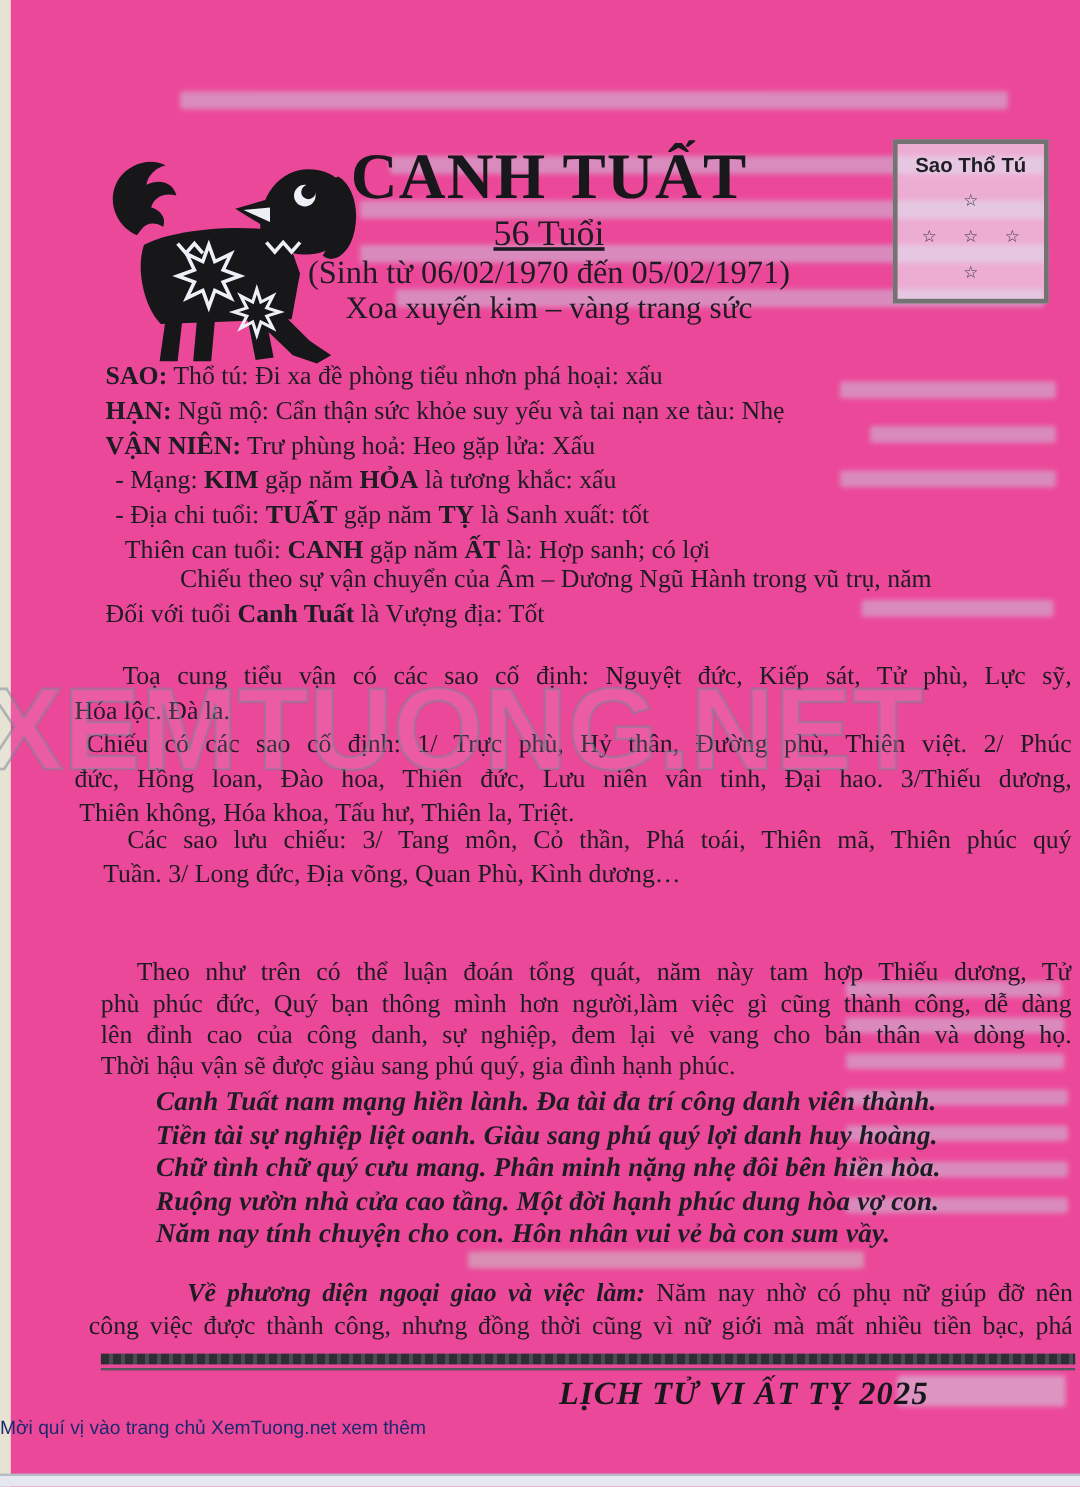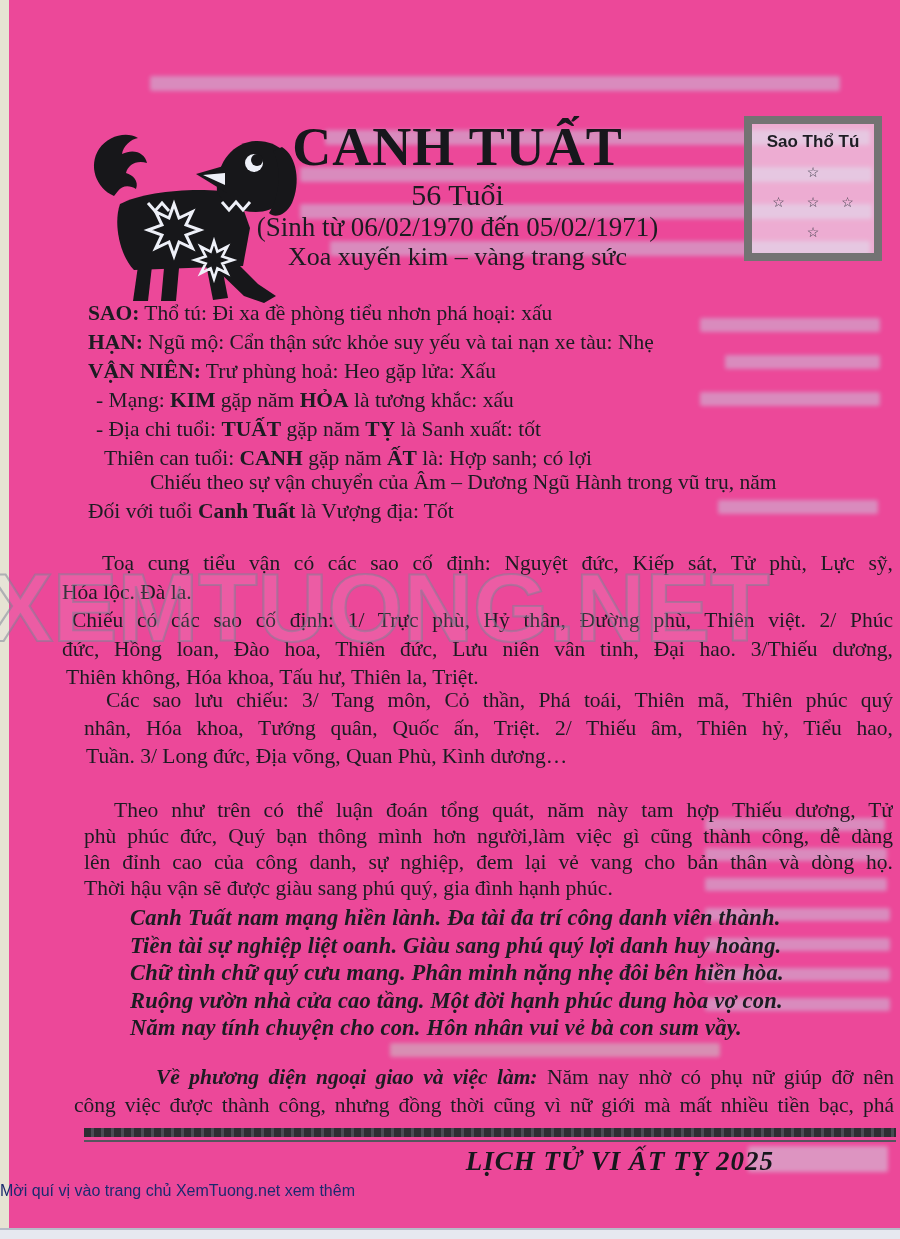--- a/index.html
+++ b/index.html
@@ -7,26 +7,26 @@
         font-family:"Liberation Serif","DejaVu Serif",serif;color:#1c1c22;}
   .edge-left{position:absolute;left:0;top:0;width:9px;height:100%;background:#e6e3d3;}
   .bleed{position:absolute;background:#c7cee2;opacity:.5;filter:blur(2px);border-radius:2px;z-index:1;}
   .bleed.green{background:#c6d4cd;}
   .bleed.cyan{background:#cfe0ea;}
 
   .dog{position:absolute;left:86px;top:108px;width:215px;height:196px;z-index:5;}
 
   .header{position:absolute;left:180px;top:118px;width:555px;text-align:center;z-index:5;}
   .title{font-size:54px;font-weight:700;letter-spacing:1px;line-height:58px;color:#17171c;}
-  .age{font-size:30px;line-height:34px;margin-top:2px;}
+  .age{font-size:30px;line-height:34px;margin-top:2px;text-decoration:underline;}
   .birth{font-size:27px;line-height:30px;}
   .menh{font-size:26px;line-height:29px;}
   .menh2{font-size:26px;line-height:29px;}
 
-  .starbox{position:absolute;left:744px;top:116px;width:122px;height:129px;border:8px solid #737373;
+  .starbox{position:absolute;left:744px;top:116px;width:122px;height:129px;border:4px solid #737373;
            text-align:center;z-index:5;background:rgba(238,240,248,.6);}
   .starbox-label{font-family:"Liberation Sans","DejaVu Sans",sans-serif;font-weight:700;
                  font-size:17px;margin-top:8px;color:#1e1e24;}
   .star-row{height:30px;line-height:30px;font-size:14px;color:#3c3c48;}
   .star-row.r1{margin-top:6px;}
   .star-row .st{display:inline-block;margin:0 11px;}
 
   .blk{position:absolute;z-index:5;font-size:21.5px;font-family:Liberation Serif, serif;}
   .blk .tline{line-height:var(--lh);height:var(--lh);overflow:hidden;}
   .just{text-align:justify;text-align-last:justify;}
@@ -124,21 +124,20 @@
     </div>
   <div class="blk" id="b2" style="left:62px;top:549px;width:831px;--lh:28.5px;">
       <div class="tline just" style="padding-left: 40px;"><span>Toạ cung tiểu vận có các sao cố định:  Nguyệt đức, Kiếp sát, Tử phù, Lực sỹ,</span></div>
       <div class="tline"><span>Hóa lộc. Đà la.</span></div>
       <div class="tline just" style="padding-left: 10px;"><span>Chiếu có các sao cố định: 1/ Trực phù, Hỷ thân, Đường phù, Thiên việt. 2/ Phúc</span></div>
       <div class="tline just"><span>đức, Hồng loan, Đào hoa, Thiên đức, Lưu niên vân tinh, Đại hao. 3/Thiếu dương,</span></div>
       <div class="tline" style="padding-left: 4px;"><span>Thiên không, Hóa khoa, Tấu hư, Thiên la, Triệt.</span></div>
     </div>
   <div class="blk" id="b3" style="left:84px;top:686px;width:809px;--lh:28px;">
       <div class="tline just" style="padding-left: 22px;"><span>Các sao lưu chiếu: 3/ Tang môn, Cỏ thần, Phá toái, Thiên mã, Thiên phúc quý</span></div>
-      <div class="tline just"><span>nhân, Hóa khoa, Tướng quân, Quốc ấn, Triệt. 2/ Thiếu âm, Thiên hỷ, Tiểu hao,</span></div>
       <div class="tline" style="padding-left: 2px;"><span>Tuần. 3/ Long đức, Địa võng, Quan Phù, Kình dương…</span></div>
     </div>
   <div class="blk" id="b4" style="left:84px;top:797px;width:809px;--lh:26px;">
       <div class="tline just" style="padding-left: 30px;"><span>Theo như trên có thể luận đoán tổng quát, năm này tam hợp Thiếu dương, Tử</span></div>
       <div class="tline just"><span>phù phúc đức, Quý bạn thông mình hơn người,làm việc gì cũng thành công, dễ dàng</span></div>
       <div class="tline just"><span>lên đỉnh cao của công danh, sự nghiệp, đem lại vẻ vang cho bản thân và dòng họ.</span></div>
       <div class="tline"><span>Thời hậu vận sẽ được giàu sang phú quý, gia đình hạnh phúc.</span></div>
     </div>
   <div class="blk" id="ngoai" style="left:74px;top:1063px;width:820px;--lh:28px;">
       <div class="tline just" style="padding-left: 82px;"><span class="b i">Về phương diện ngoại giao và việc làm:</span><span> Năm nay nhờ có phụ nữ giúp đỡ nên</span></div>

